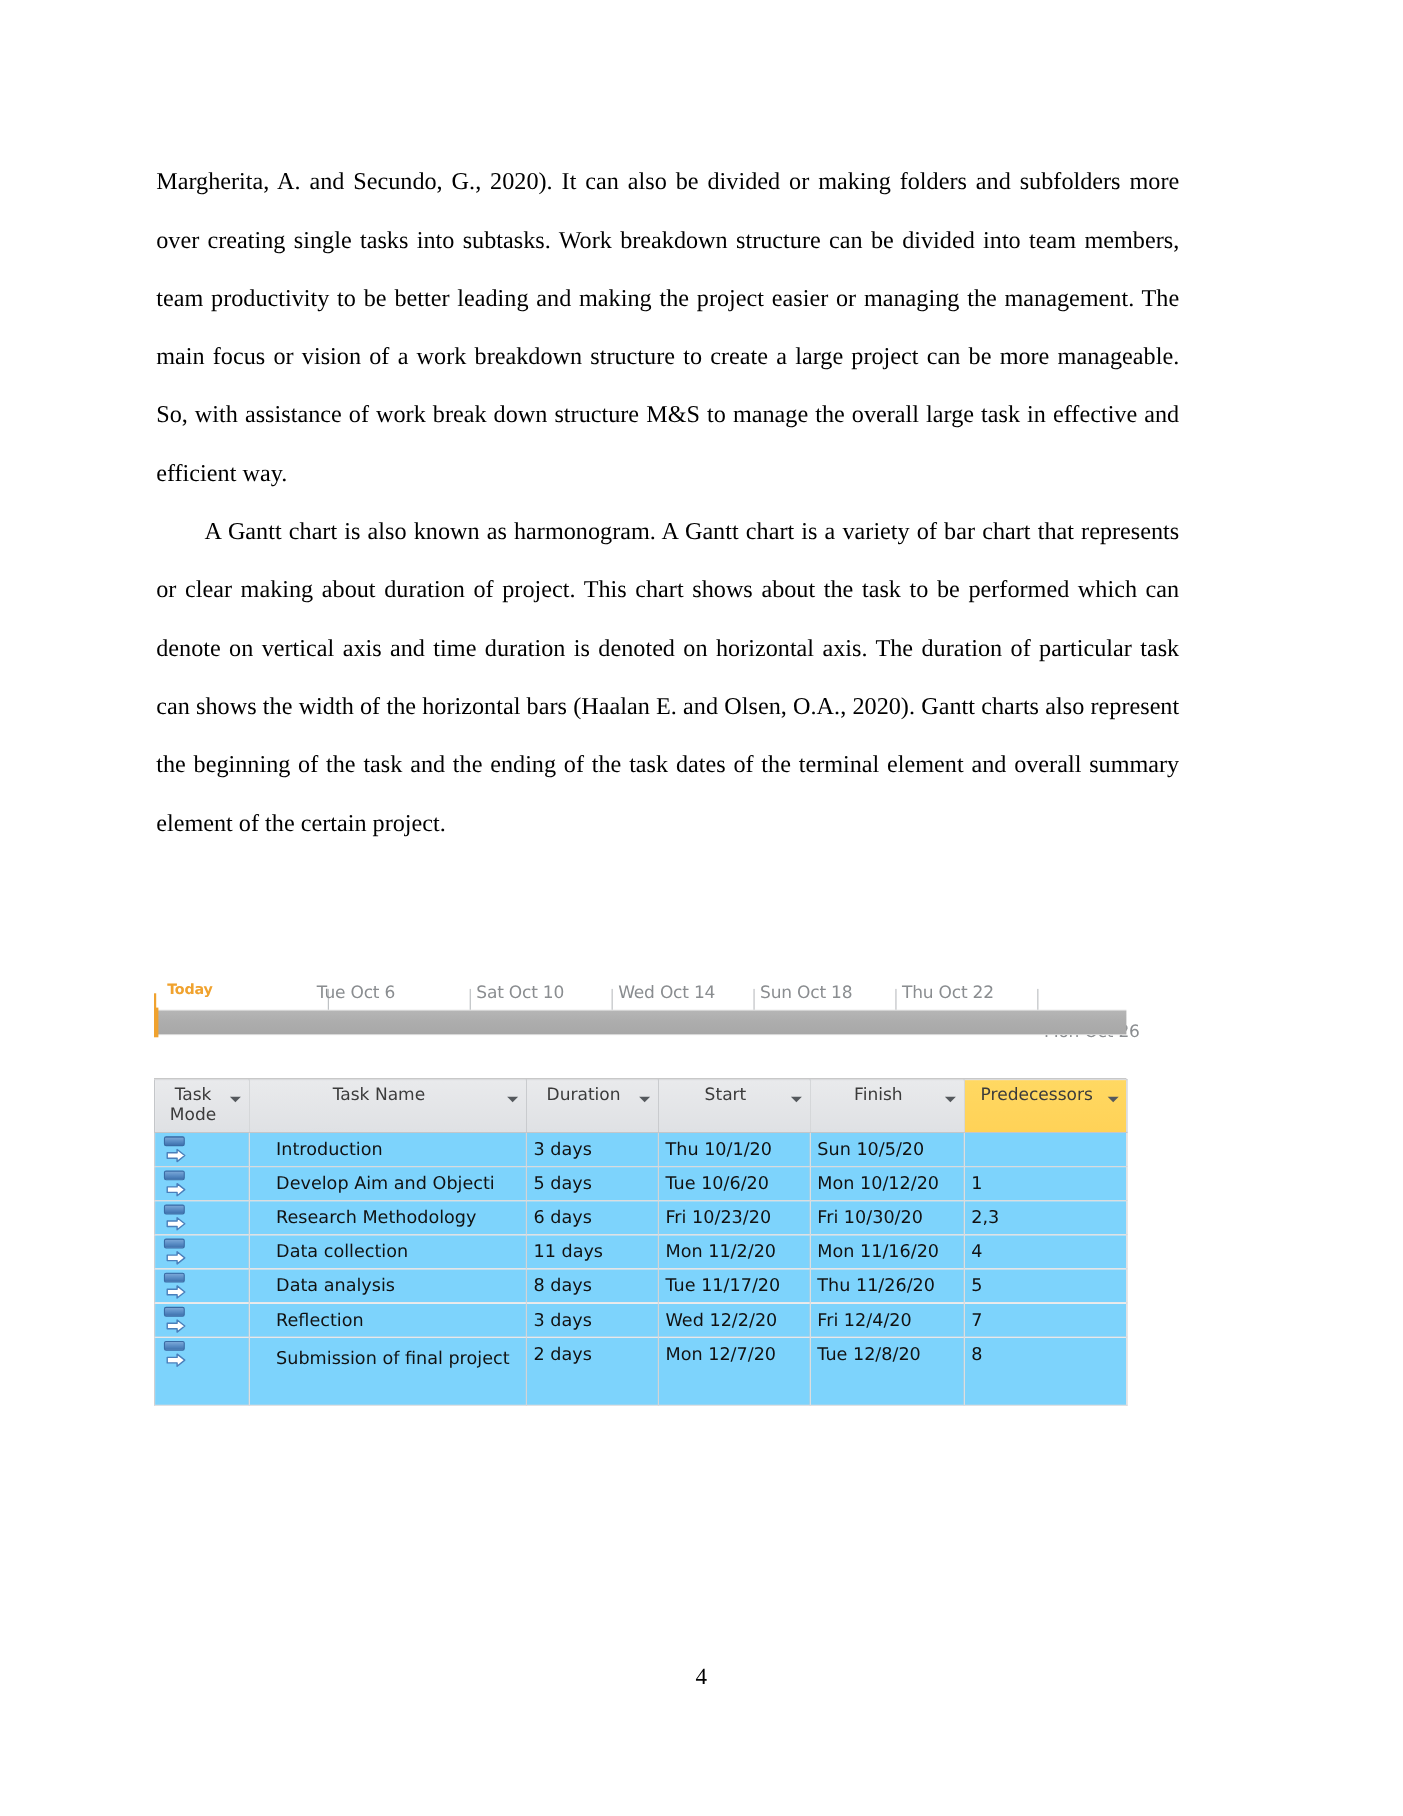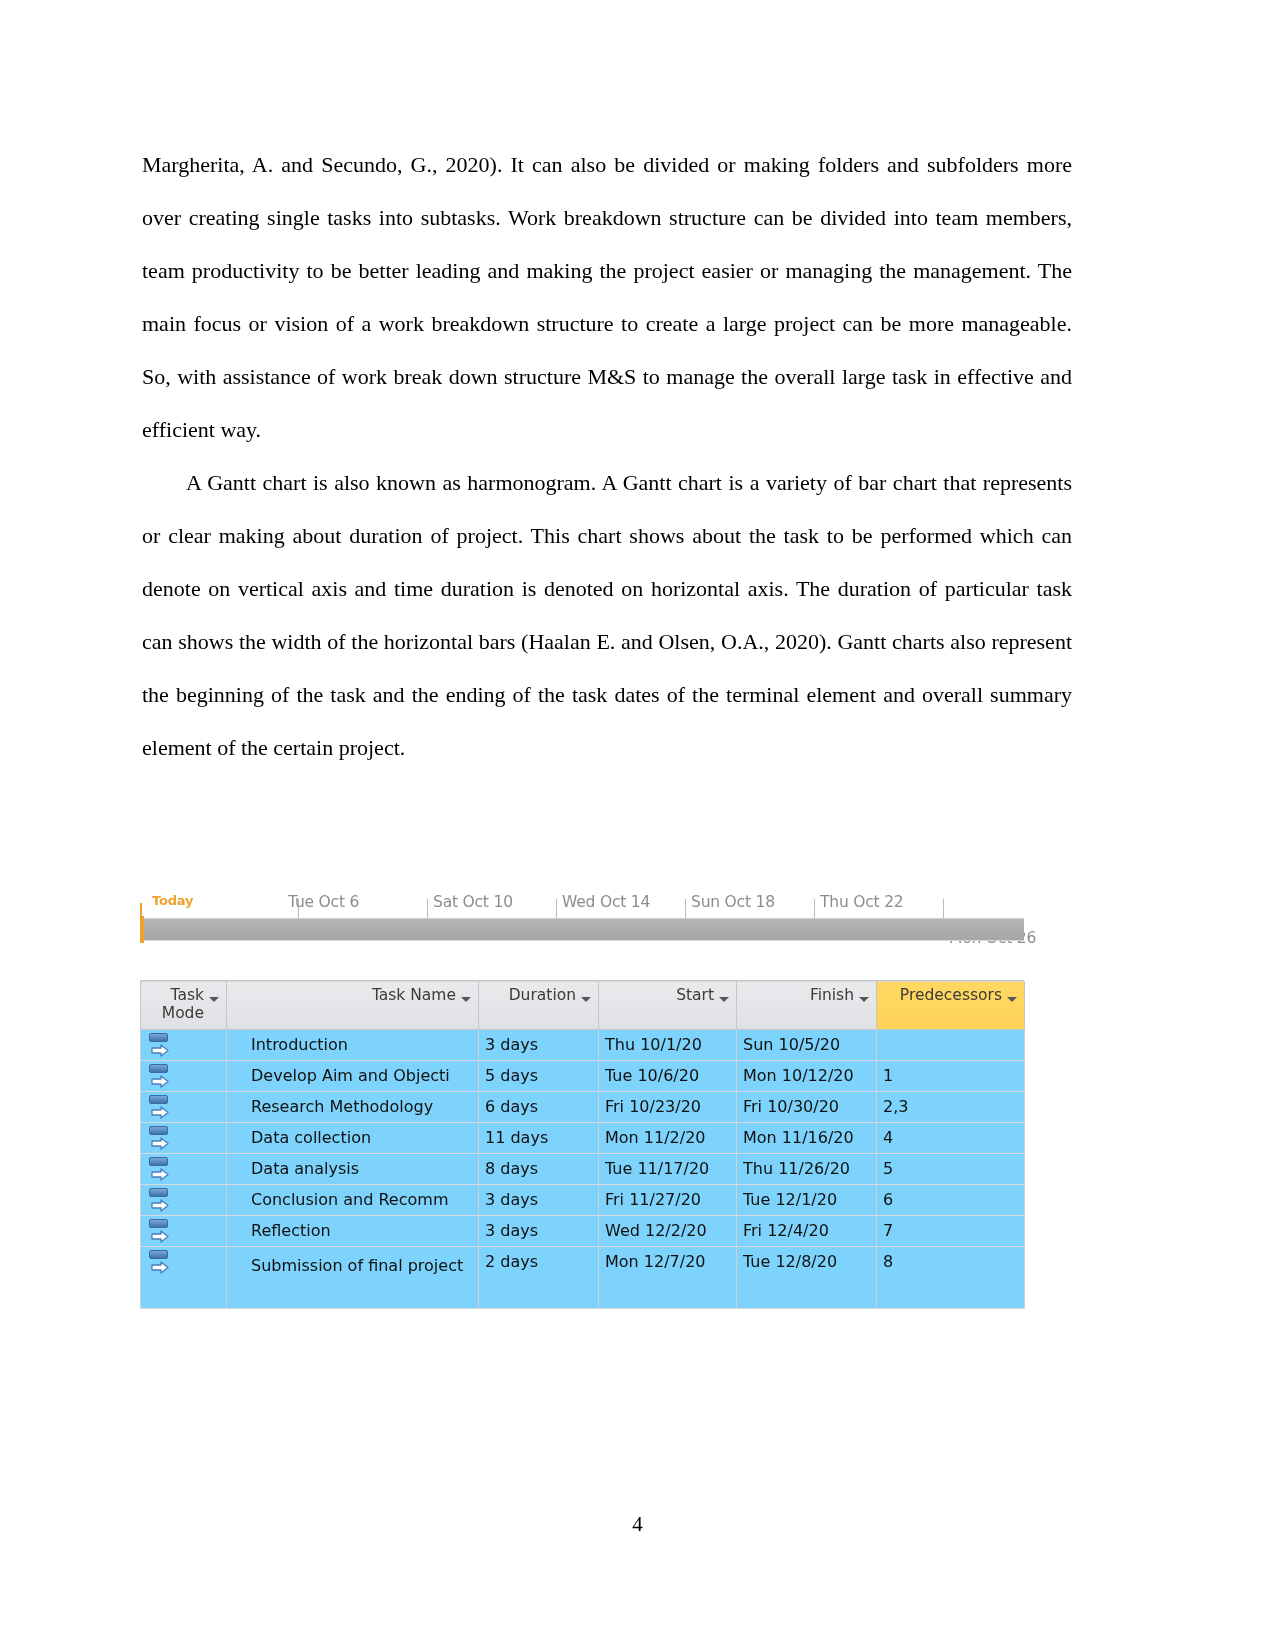--- a/index.html
+++ b/index.html
@@ -114,21 +114,21 @@
   table.grid col.c-finish { width: 140px; }
   table.grid col.c-pred   { width: 148px; }
 
   table.grid th {
     background: linear-gradient(to bottom, #e9eaec 0%, #dfe1e4 100%);
     border: 1px solid #c4c6c9;
     border-top: 1px solid #d6d8da;
     font-size: 15.5px;
     font-weight: normal;
     color: #3b3b3b;
-    text-align: right;
+    text-align: center;
     padding: 4px 6px 0 6px;
     height: 48px;
     vertical-align: top;
     position: relative;
   }
   table.grid th.pred-head {
     background: linear-gradient(to bottom, #ffd862 0%, #ffd257 100%);
     color: #3b3b3b;
   }
   .th-inner { display: block; line-height: 18px; padding-right: 16px; }
@@ -346,35 +346,20 @@
                 </svg>
               </span>
             </td>
             <td class="cell-name">Data analysis</td>
             <td>8 days</td>
             <td>Tue 11/17/20</td>
             <td>Thu 11/26/20</td>
             <td>5</td>
           </tr>
 
-          <tr>
-            <td class="cell-mode">
-              <span class="mode-icon">
-                <span class="mi-bar"></span>
-                <svg class="mi-arrow" viewBox="0 0 18 13" xmlns="http://www.w3.org/2000/svg">
-                  <path d="M1 4 H10 V1 L17 6.5 L10 12 V9 H1 Z" fill="#ffffff" stroke="#4a7fbb" stroke-width="1.3" stroke-linejoin="round"></path>
-                </svg>
-              </span>
-            </td>
-            <td class="cell-name">Conclusion and Recomm</td>
-            <td>3 days</td>
-            <td>Fri 11/27/20</td>
-            <td>Tue 12/1/20</td>
-            <td>6</td>
-          </tr>
 
           <tr>
             <td class="cell-mode">
               <span class="mode-icon">
                 <span class="mi-bar"></span>
                 <svg class="mi-arrow" viewBox="0 0 18 13" xmlns="http://www.w3.org/2000/svg">
                   <path d="M1 4 H10 V1 L17 6.5 L10 12 V9 H1 Z" fill="#ffffff" stroke="#4a7fbb" stroke-width="1.3" stroke-linejoin="round"></path>
                 </svg>
               </span>
             </td>

